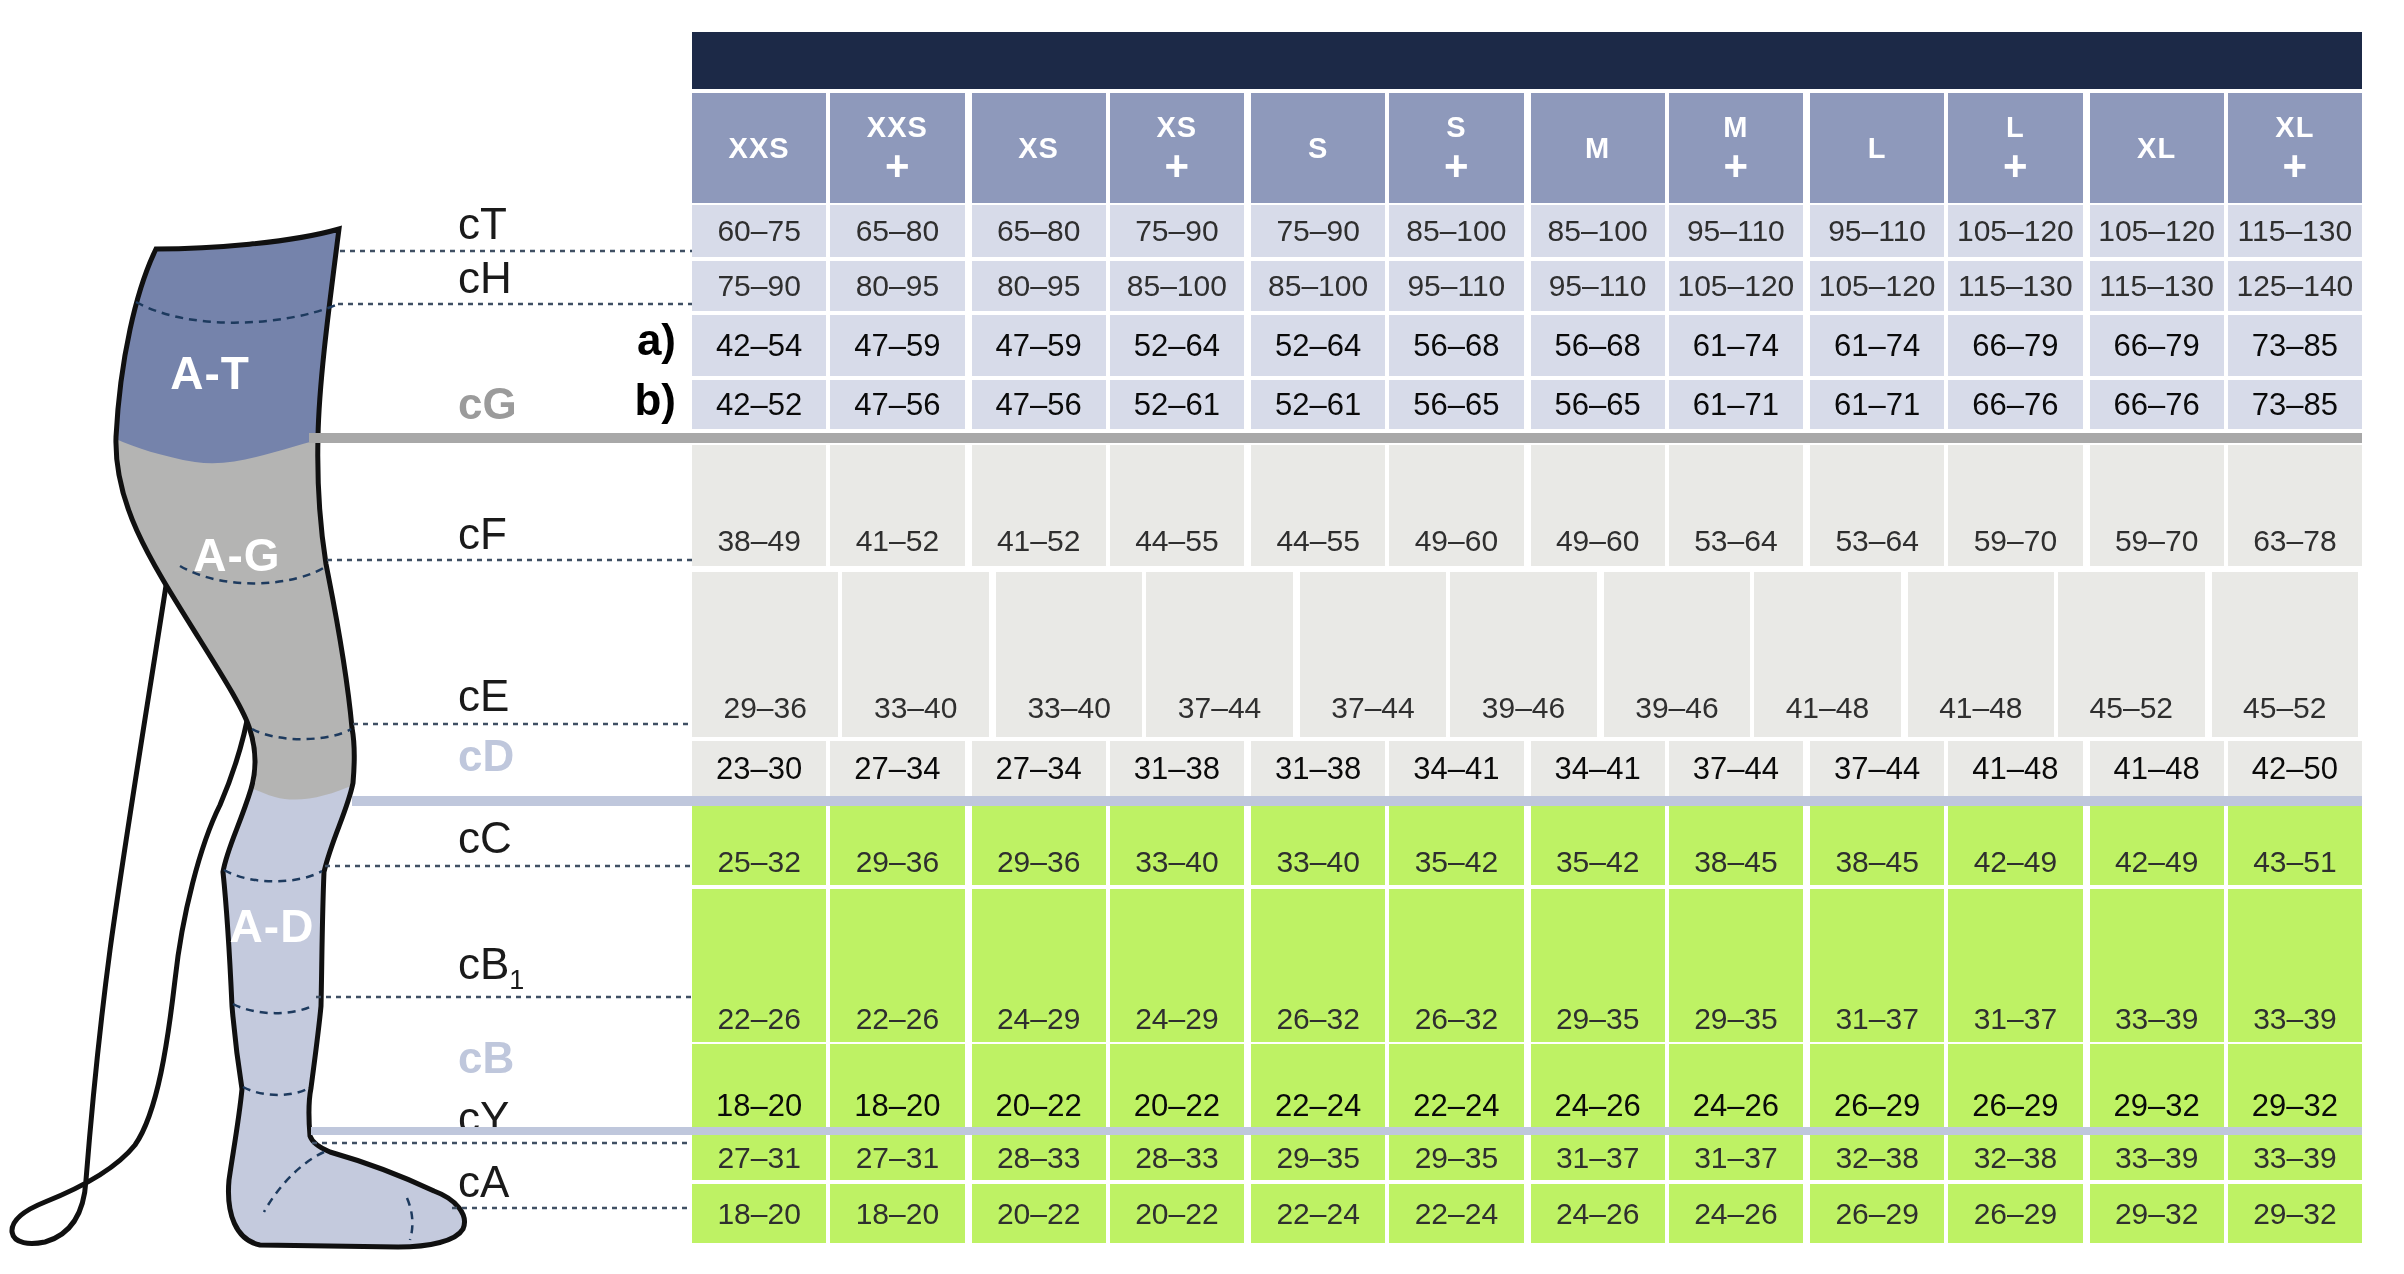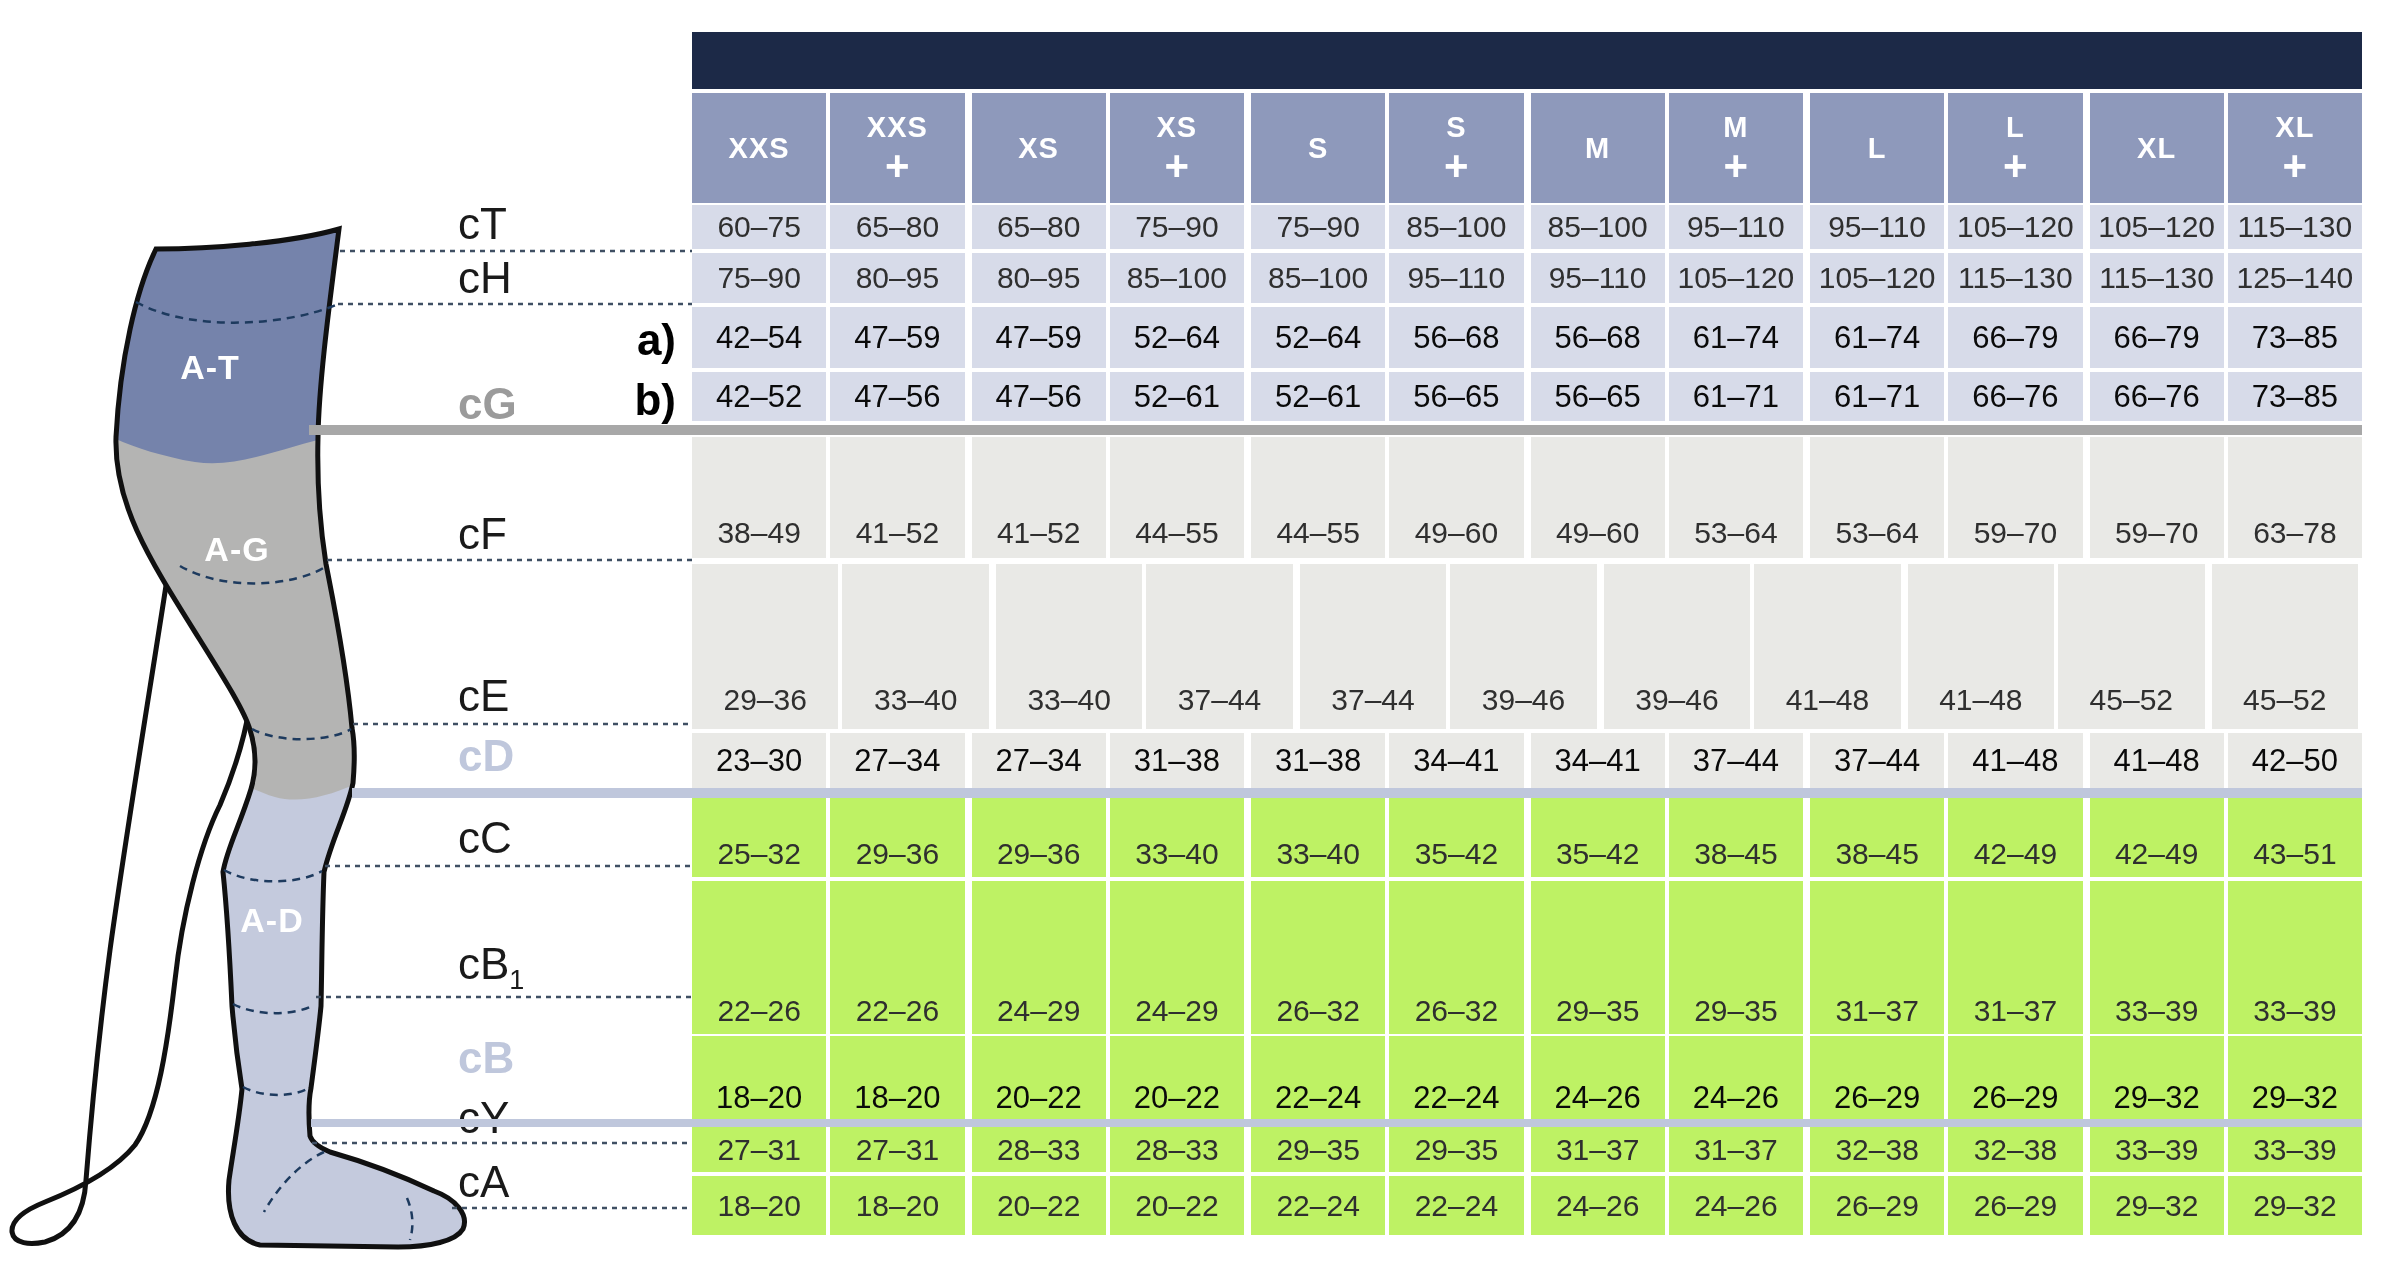--- a/index.html
+++ b/index.html
@@ -15,21 +15,21 @@
   .ml.gray-bold{color:#9b9b9b;font-weight:bold;}
   .ml.lavender-bold{color:#bfc7dc;font-weight:bold;}
   .ml-cT{top:202px;} .ml-cH{top:256px;} .ml-cG{top:382px;} .ml-cF{top:512px;}
   .ml-cE{top:674px;} .ml-cD{top:734px;} .ml-cC{top:816px;} .ml-cB1{top:942px;}
   .ml-cB{top:1036px;} .ml-cY{top:1096px;} .ml-cA{top:1160px;}
 
   .marker{position:absolute;width:130px;left:546px;text-align:right;font-size:44px;line-height:1;
           font-weight:bold;color:#000;}
   .m-a{top:318px;} .m-b{top:378px;}
 
-  .zone-label{position:absolute;color:#ffffff;font-weight:bold;font-size:34px;line-height:1;
+  .zone-label{position:absolute;color:#ffffff;font-weight:bold;font-size:46px;line-height:1;
               transform:translateX(-50%);letter-spacing:1px;}
   .z-at{left:210px;top:350px;} .z-ag{left:237px;top:532px;} .z-ad{left:272px;top:903px;}
 
   
   .table-wrap{position:absolute;left:692px;top:32px;width:1670px;}
   .navy-bar{height:57px;background:#1c2947;margin-bottom:4px;}
   .header-row{display:flex;height:110px;margin-bottom:2px;}
   .hcell{flex:1 1 0;background:#8e99bb;color:#fff;display:flex;flex-direction:column;
          align-items:center;justify-content:center;margin-right:4px;font-weight:bold;}
   .hcell .hsize{font-size:29px;letter-spacing:1px;}
@@ -38,21 +38,21 @@
   .last-col{margin-right:0 !important;}
 
   .row{display:flex;}
   .cell{flex:1 1 0;display:flex;align-items:center;justify-content:center;margin-right:4px;
         font-size:30px;color:#2f2f2f;}
   .row.bold .cell{font-weight:normal;color:#0a0a0a;font-size:31px;}
   .sec-s1 .cell{background:#d7dbe9;}
   .sec-s2 .cell{background:#e9e9e6;}
   .sec-s3 .cell{background:#bef264;}
 
-  .row-cT{height:44px;margin-bottom:4px;}
+  .row-cT{height:52px;margin-bottom:4px;}
   .row-cH{height:50px;margin-bottom:4px;}
   .row-a {height:61px;margin-bottom:4px;}
   .row-b {height:49px;margin-bottom:4px;}
   .row-cF{height:121px;margin-bottom:6px;} .row-cF .cell{align-items:flex-end;padding-bottom:8px;}
   .row-cE{height:165px;margin-bottom:4px;} .row-cE .cell{align-items:flex-end;padding-bottom:12px;}
   .row-cD{height:55px;margin-bottom:0;}
   .row-cC{height:79px;margin-bottom:4px;}  .row-cC .cell{align-items:flex-end;padding-bottom:6px;}
   .row-cB1{height:153px;margin-bottom:2px;}.row-cB1 .cell{align-items:flex-end;padding-bottom:6px;}
   .row-cB{height:83px;margin-bottom:0;}    .row-cB .cell{align-items:flex-end;padding-bottom:3px;}
   .row-cY{height:45px;margin-bottom:4px;}

